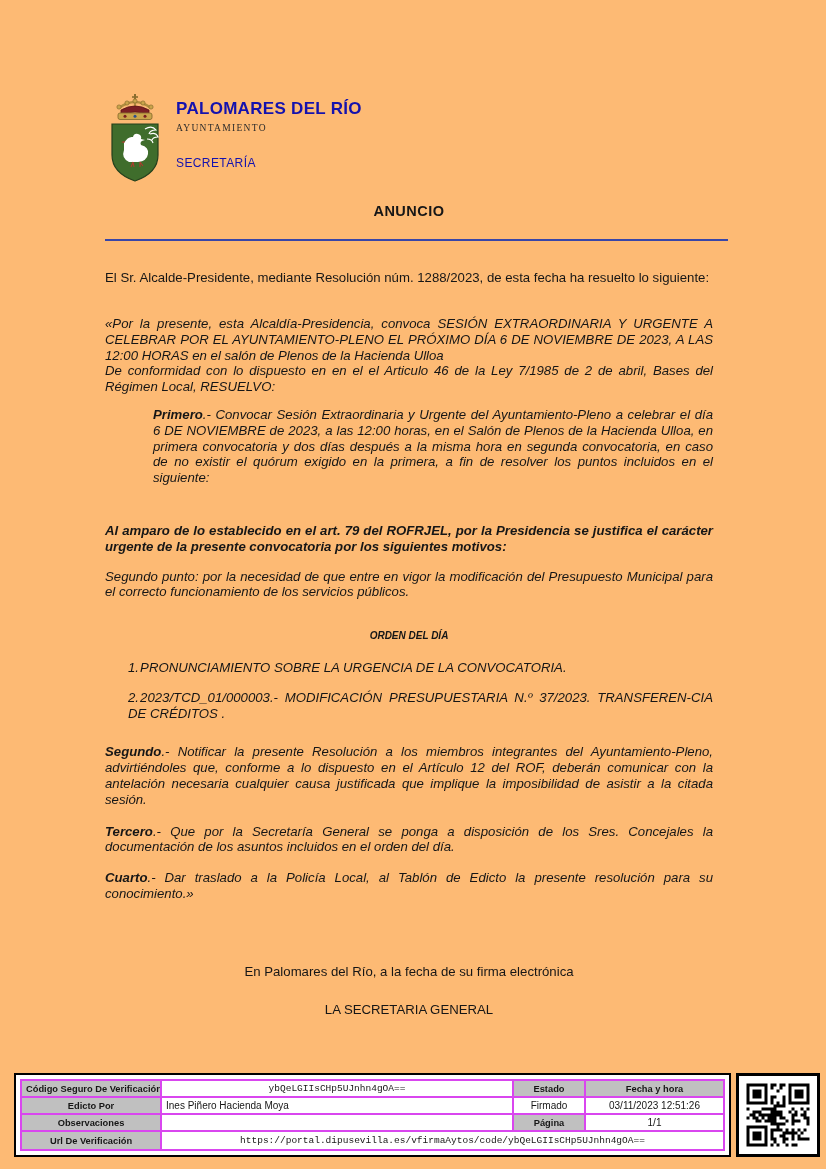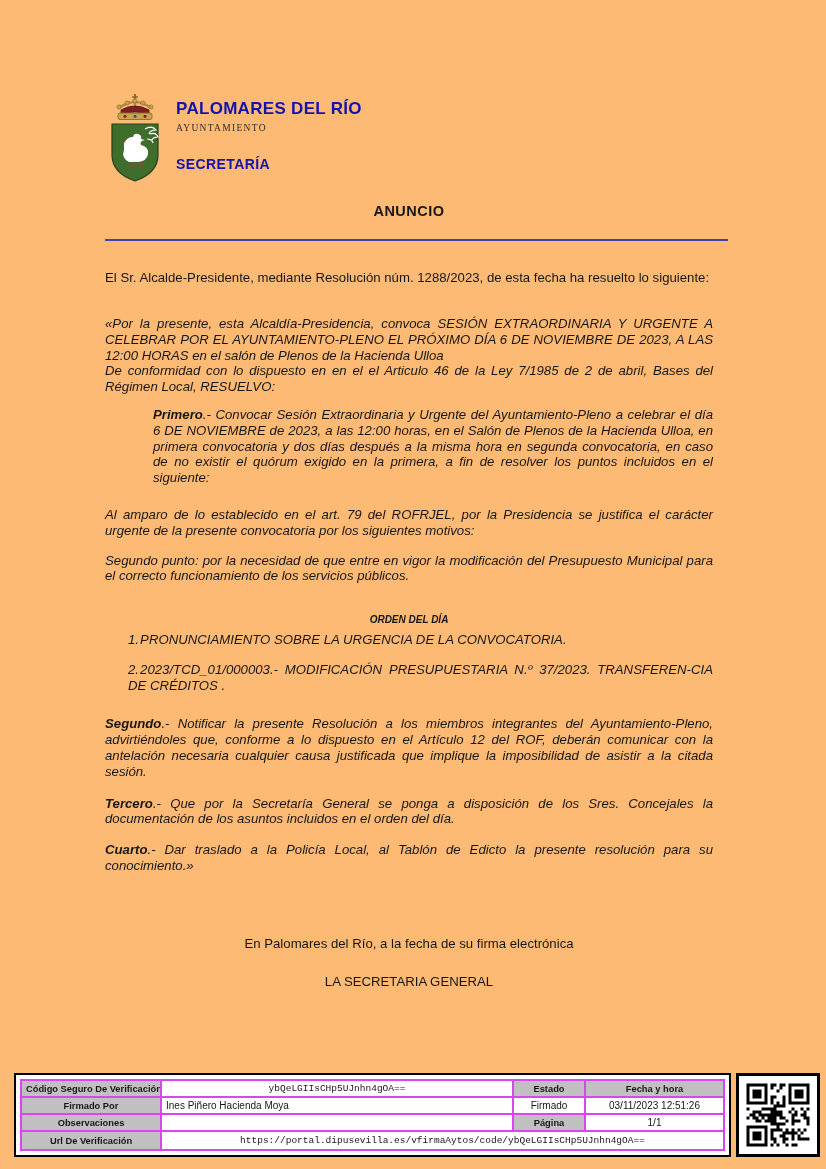--- a/index.html
+++ b/index.html
@@ -8,37 +8,37 @@
     position:relative; width:826px; height:1169px; background:#fdba74;
     font-family:"Liberation Sans", sans-serif; color:#161616; overflow:hidden;
   }
 
   
   .header { position:absolute; left:107px; top:93px; display:flex; }
   .crest { width:56px; height:90px; flex:0 0 auto; }
   .org { margin-left:13px; padding-top:6px; }
   .org-name { font-size:17px; font-weight:700; color:#1412AE; letter-spacing:.3px; }
   .org-sub  { font-family:"Liberation Serif", serif; font-size:9.5px; letter-spacing:1.3px; color:#2b2b2b; margin-top:4px; }
-  .org-dept { font-size:14px; font-weight:700; color:#1412AE; letter-spacing:.4px; margin-top:23px; }
+  .org-dept { font-size:12px; font-weight:400; color:#1412AE; letter-spacing:.4px; margin-top:23px; }
 
   
   .content { position:absolute; left:105px; top:204px; width:608px;
              font-size:13.2px; line-height:15.8px; text-align:justify; }
   .doc-title { text-align:center; font-weight:700; font-size:14.5px; letter-spacing:.5px; }
   .rule { width:623px; height:2.5px; background:#3846A8; margin-top:19px; }
   .italic { font-style:italic; }
   .lead { font-weight:700; font-style:italic; }
   .p-intro   { margin-top:29px; }
   .p-quote1  { margin-top:30px; }
   .p-primero { margin-top:12px;margin-left:48px; }
-  .p-amparo  { margin-top:21px; }
+  .p-amparo  { margin-top:37px;font-weight:bold; }
   .p-segpunto{ margin-top:14px; }
   .orden-title { margin-top:28px; text-align:center; font-weight:700; font-style:italic; font-size:10px; }
   .orden-item { margin-left:23px; font-style:italic; }
-  .oi-1 { margin-top:4px; }
+  .oi-1 { margin-top:16px; }
   .oi-2 { margin-top:14px; }
   .p-segundo { margin-top:23px; }
   .p-tercero { margin-top:16px; }
   .p-cuarto  { margin-top:15px; }
   .closing-place { margin-top:62px; text-align:center; }
   .closing-role  { margin-top:22px; text-align:center; }
 
   
   .footer-box { position:absolute; left:14px; top:1073px; width:717px; height:84px;
                 border:2px solid #000; padding:4px; background:#fff; }
@@ -129,21 +129,21 @@
           <col>
         </colgroup>
       <tbody>
           <tr class="r-small">
         <td class="lbl">Código Seguro De Verificación</td>
         <td class="mono">ybQeLGIIsCHp5UJnhn4gOA==</td>
         <td class="lbl">Estado</td>
         <td class="lbl">Fecha y hora</td>
       </tr>
       <tr class="r-small">
-        <td class="lbl">Firmado Por</td>
+        <td class="lbl">Edicto Por</td>
         <td>Ines Piñero Hacienda Moya</td>
         <td class="ctr">Firmado</td>
         <td class="ctr">03/11/2023 12:51:26</td>
       </tr>
       <tr class="r-small">
         <td class="lbl">Observaciones</td>
         <td></td>
         <td class="lbl">Página</td>
         <td class="ctr">1/1</td>
       </tr>

